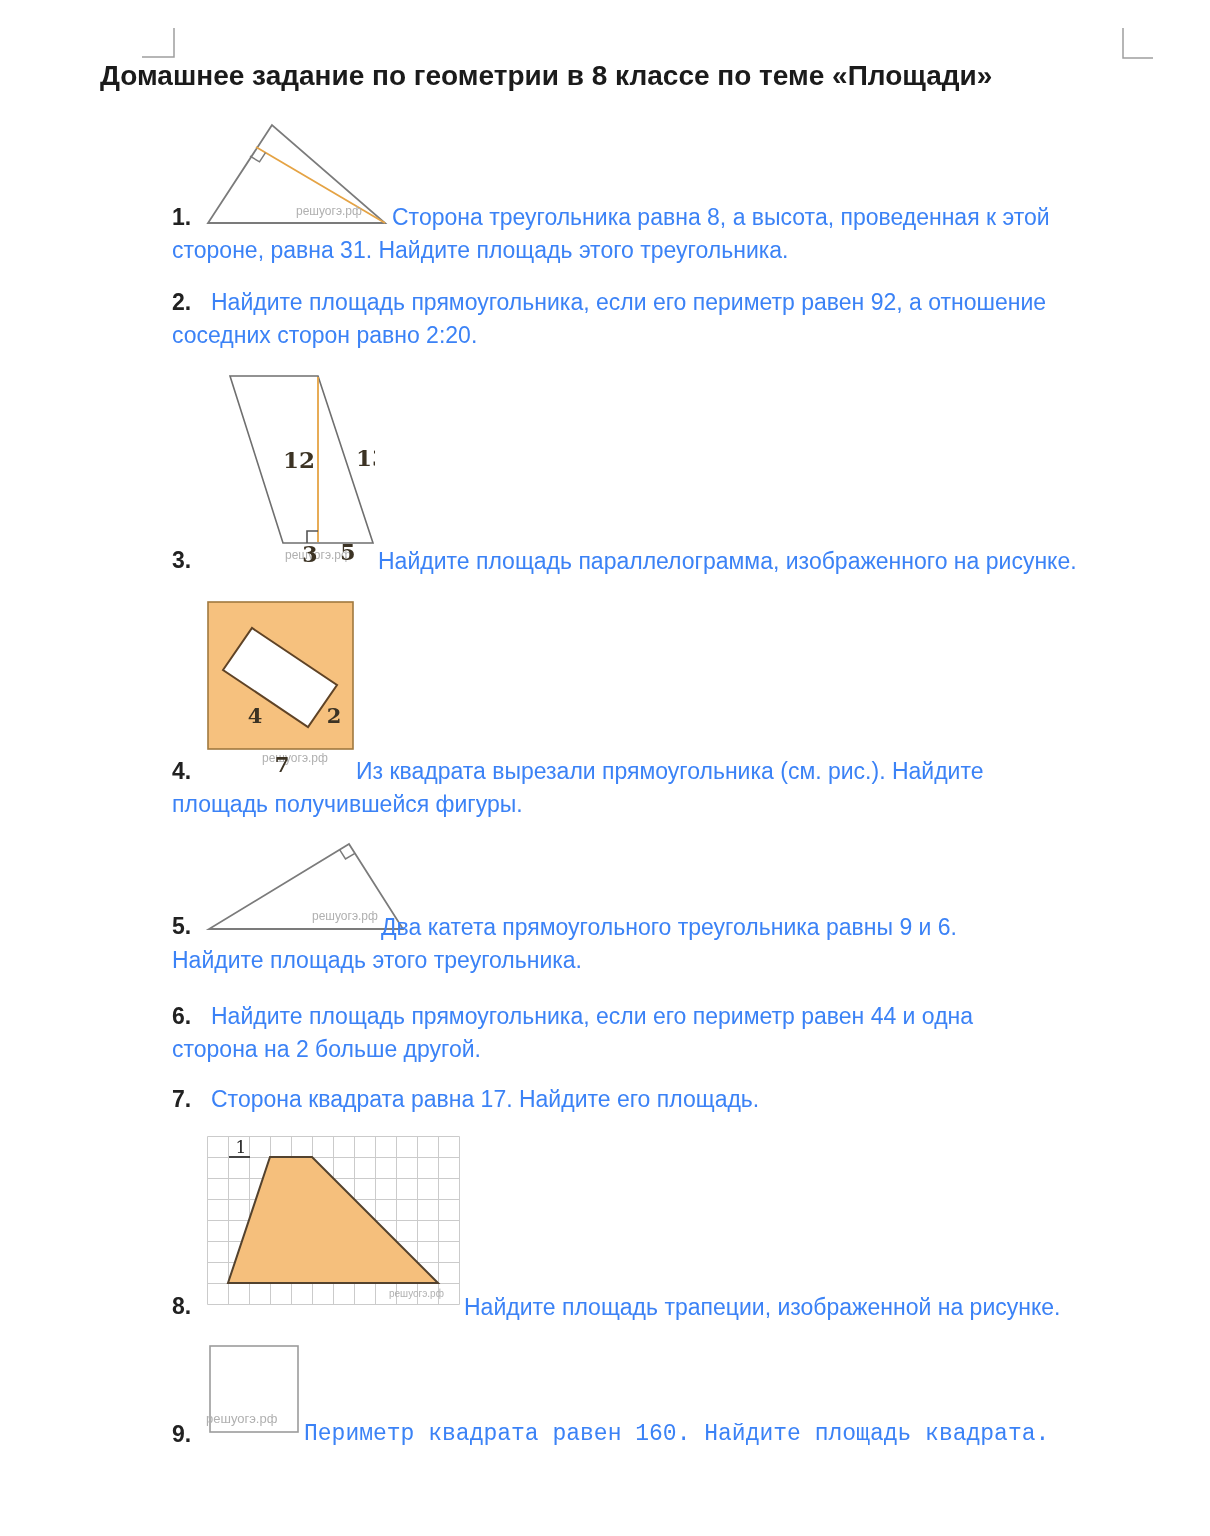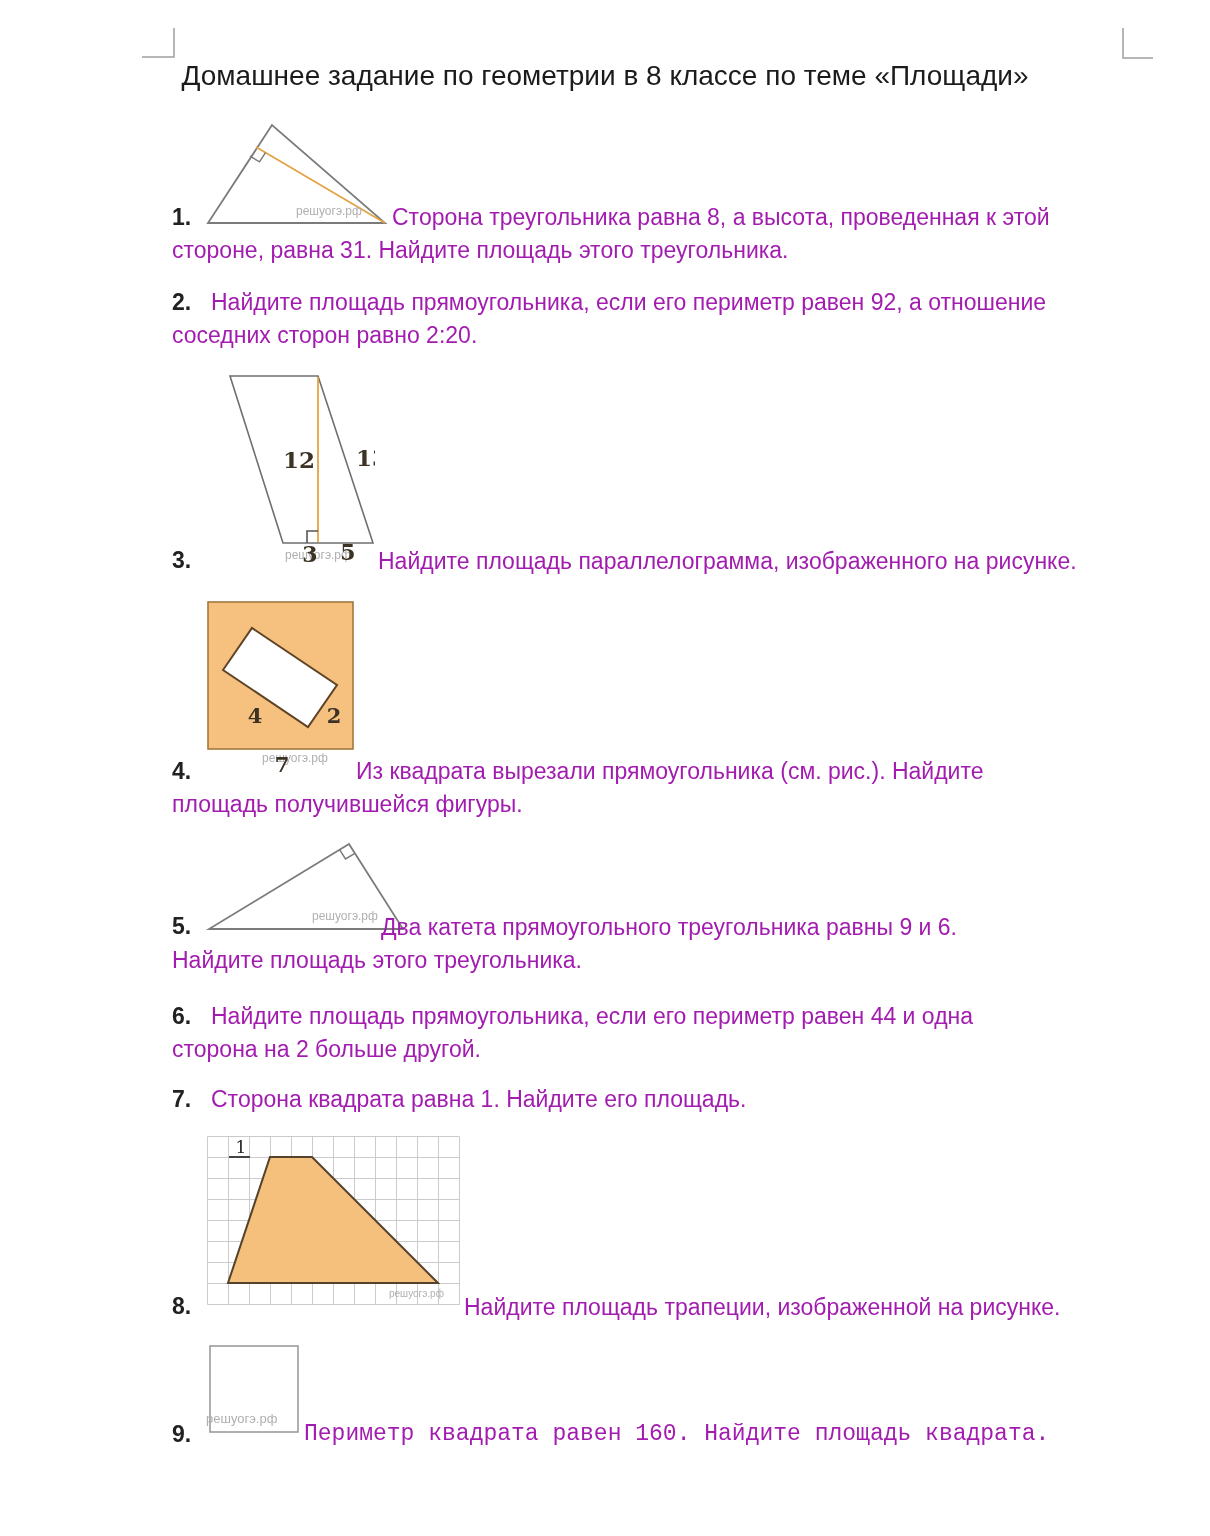--- a/index.html
+++ b/index.html
@@ -2,24 +2,24 @@
 <html><head>
 <meta charset="utf-8">
 <style>
   html,body{margin:0;padding:0;}
   body{
     width:1210px;height:1536px;position:relative;background:#ffffff;
     font-family:"Liberation Sans", sans-serif;color:#1f1f1f;overflow:hidden;
   }
   .abs{position:absolute;}
   .title{
-    left:100px;top:60px;width:1010px;text-align:center;
-    font-size:28px;font-weight:400;color:#1b1b1b;white-space:nowrap;
+    left:100px;top:60px;width:1010px;text-align:left;
+    font-size:28px;font-weight:700;color:#1b1b1b;white-space:nowrap;
   }
-  .ptext{font-size:23px;line-height:30px;white-space:nowrap;color:#a21caf;}
+  .ptext{font-size:23px;line-height:30px;white-space:nowrap;color:#3b82f6;}
   .pnum{font-size:23px;line-height:30px;font-weight:700;color:#212121;}
   svg{display:block;}
   .fig{position:absolute;}
   .fig-clip{overflow:hidden;}
   text.figlabel{font-family:"DejaVu Serif", serif;font-weight:700;fill:#3c3324;}
   text.wm{font-family:"Liberation Sans", sans-serif;fill:#b0b0b0;}
   text.unit{font-family:"DejaVu Serif", serif;fill:#222222;font-weight:400;}
 </style>
 </head>
 <body>
@@ -81,21 +81,21 @@
 </svg>
 <div class="abs pnum" style="left:172px;top:911px;">5.</div>
 <div class="abs ptext" style="left:381px;top:912px;">Два катета прямоугольного треугольника равны 9 и 6.</div>
 <div class="abs ptext" style="left:172px;top:945px;">Найдите площадь этого треугольника.</div>
 
 <div class="abs pnum" style="left:172px;top:1001px;">6.</div>
 <div class="abs ptext" style="left:211px;top:1001px;">Найдите площадь прямоугольника, если его периметр равен 44 и одна</div>
 <div class="abs ptext" style="left:172px;top:1034px;">сторона на 2 больше другой.</div>
 
 <div class="abs pnum" style="left:172px;top:1084px;">7.</div>
-<div class="abs ptext" style="left:211px;top:1084px;">Сторона квадрата равна 1. Найдите его площадь.</div>
+<div class="abs ptext" style="left:211px;top:1084px;">Сторона квадрата равна 17. Найдите его площадь.</div>
 
 <svg class="fig" style="left:207px;top:1136px;" width="254" height="170">
   <g stroke="#cbcbcb" stroke-width="1">
     <line x1="0.5" y1="0.5" x2="0.5" y2="168.5"></line>
       <line x1="21.5" y1="0.5" x2="21.5" y2="168.5"></line>
       <line x1="42.5" y1="0.5" x2="42.5" y2="168.5"></line>
       <line x1="63.5" y1="0.5" x2="63.5" y2="168.5"></line>
       <line x1="84.5" y1="0.5" x2="84.5" y2="168.5"></line>
       <line x1="105.5" y1="0.5" x2="105.5" y2="168.5"></line>
       <line x1="126.5" y1="0.5" x2="126.5" y2="168.5"></line>

